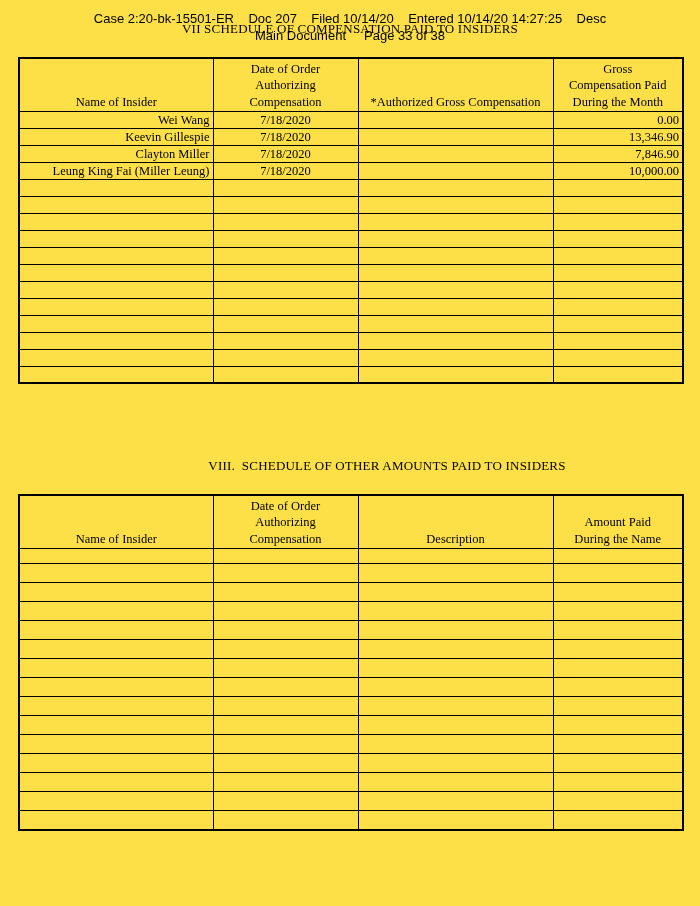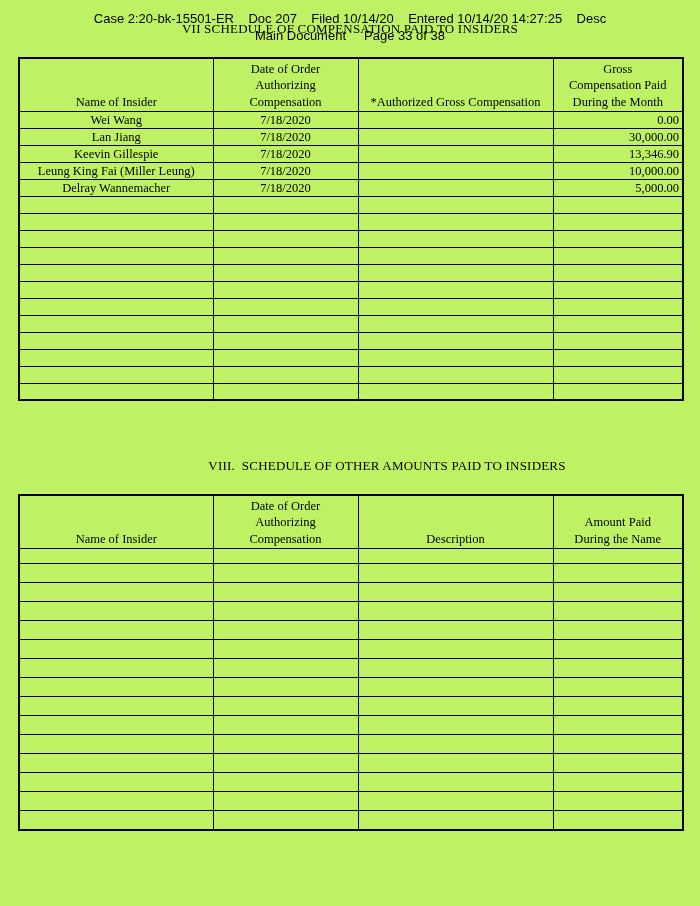--- a/index.html
+++ b/index.html
@@ -1,18 +1,18 @@
 <!DOCTYPE html>
 <html><head>
 <meta charset="utf-8">
 <style>
   * { margin:0; padding:0; box-sizing:border-box; }
   html,body { background:#ffffff; }
   .page {
-    position:relative; width:700px; height:906px; background:#bef264;
+    position:relative; width:700px; height:906px; background:#fde047;
     font-family:"Liberation Serif", serif; color:#000; overflow:hidden;
   }
   .stamp-line {
     position:absolute; left:0; width:100%; text-align:center;
     font-family:"Liberation Sans", sans-serif; font-size:13px; white-space:pre;
   }
   .stamp-line1 { top:11px; }
   .stamp-line2 { top:28px; }
   .sec-title {
     position:absolute; left:0; width:100%; text-align:center;
@@ -29,21 +29,21 @@
   #table8 { top:494px; }
   .sched th, .sched td { border:1px solid #000; overflow:hidden; }
   .sched th {
     font-weight:normal; text-align:center; vertical-align:bottom;
     white-space:pre-line; padding:2px 2px 1px; height:53px; line-height:1.3;margin-top:28px;
   }
   .sched td { padding:0 3px; line-height:1.15; vertical-align:middle; }
   #table7 td { height:17px; }
   #table8 td { height:19px; }
   #table8 tbody tr:first-child td { height:11px; }
-  #table7 td:nth-child(1) { text-align:center; }
+  #table7 td:nth-child(1) { text-align:right; }
   #table7 td:nth-child(2) { text-align:center; }
   #table7 td:nth-child(3) { text-align:left; }
   #table7 td:nth-child(4) { text-align:right;padding-left:41px; }
   #table8 td { text-align:left; }
   .footnote {
     position:absolute; top:865px; left:18px;
     font-size:9.5px; white-space:pre;
   }
 </style>
 </head>
@@ -75,42 +75,36 @@
         </tr>
       </thead>
     <tbody>
         <tr>
           <td>Wei Wang</td>
           <td>7/18/2020</td>
           <td>&nbsp;</td>
           <td>0.00</td>
         </tr>
         <tr>
-          <td>Lan Jiang</td>
-          <td>7/18/2020</td>
-          <td>&nbsp;</td>
-          <td>30,000.00</td>
-        </tr>
-        <tr>
           <td>Keevin Gillespie</td>
           <td>7/18/2020</td>
           <td>&nbsp;</td>
           <td>13,346.90</td>
         </tr>
         <tr>
+          <td>Clayton Miller</td>
+          <td>7/18/2020</td>
+          <td>&nbsp;</td>
+          <td>7,846.90</td>
+        </tr>
+        <tr>
           <td>Leung King Fai (Miller Leung)</td>
           <td>7/18/2020</td>
           <td>&nbsp;</td>
           <td>10,000.00</td>
-        </tr>
-        <tr>
-          <td>Delray Wannemacher</td>
-          <td>7/18/2020</td>
-          <td>&nbsp;</td>
-          <td>5,000.00</td>
         </tr>
         <tr>
           <td>&nbsp;</td>
           <td>&nbsp;</td>
           <td>&nbsp;</td>
           <td>&nbsp;</td>
         </tr>
         <tr>
           <td>&nbsp;</td>
           <td>&nbsp;</td>

